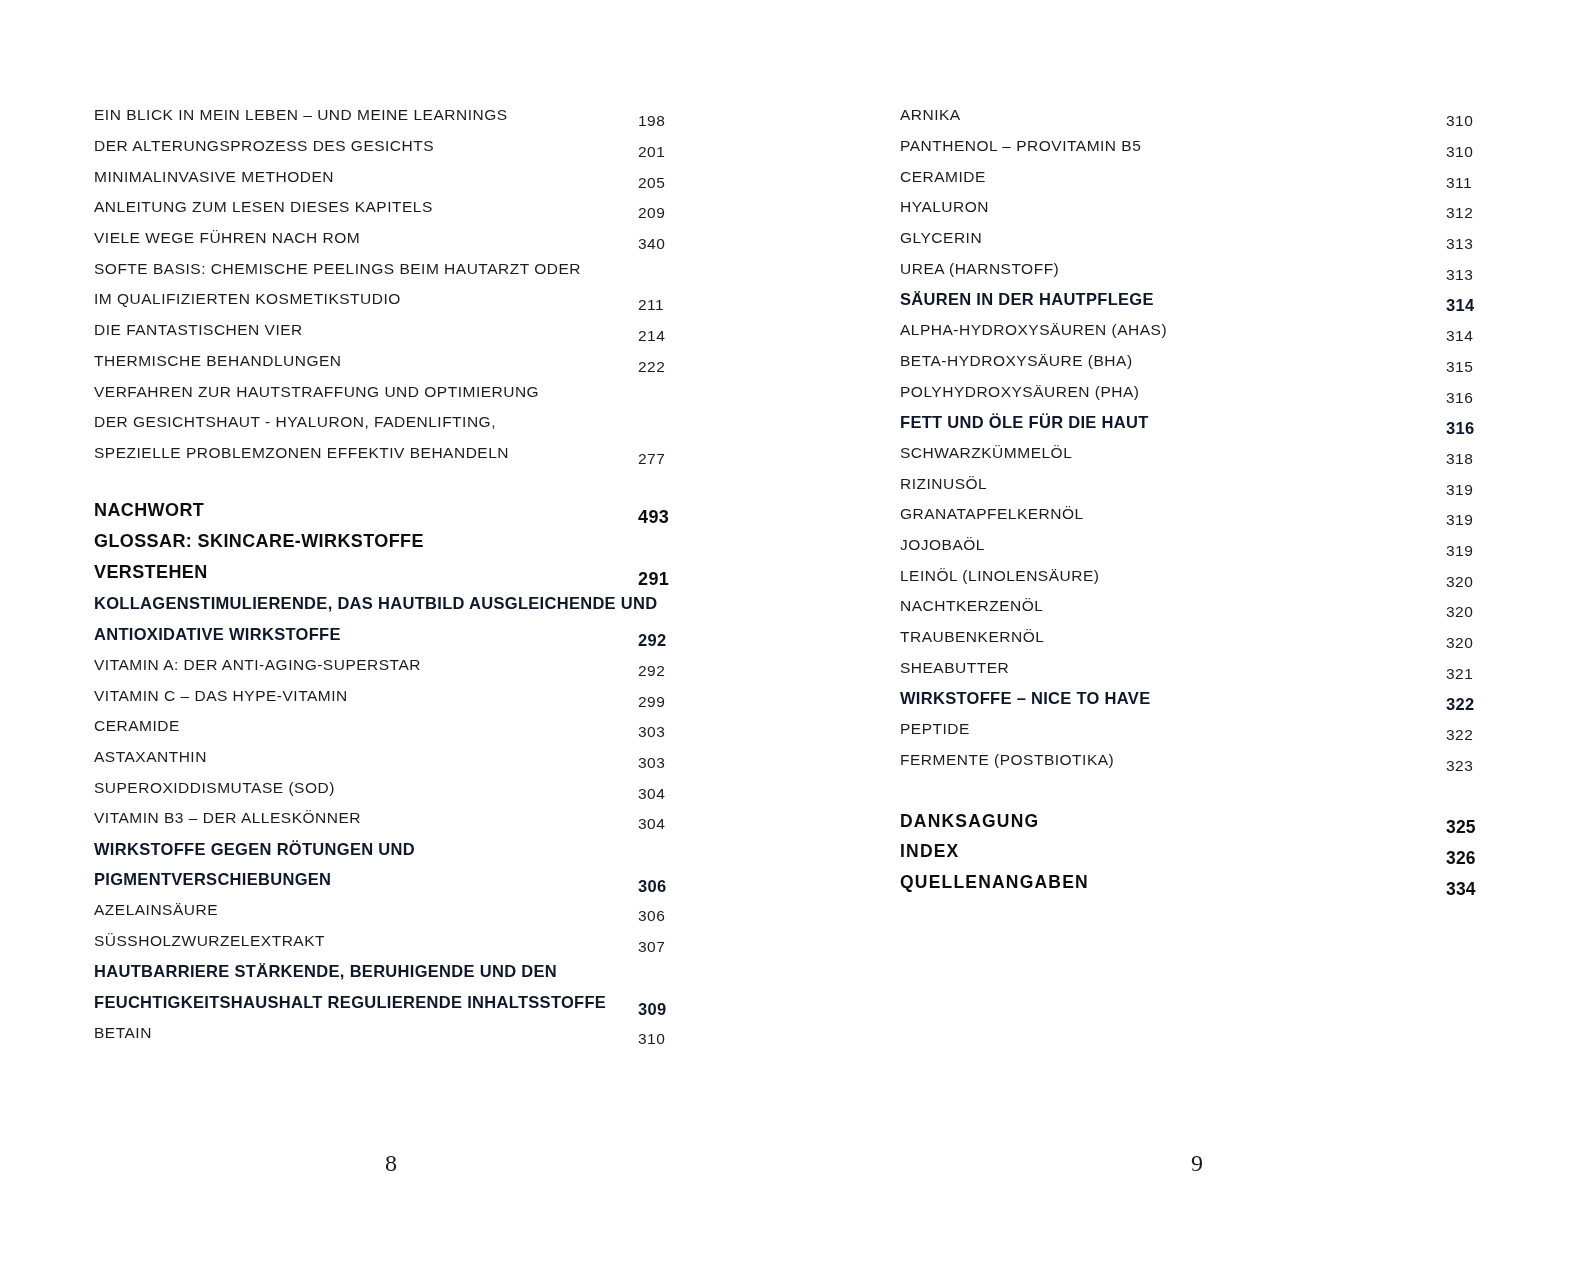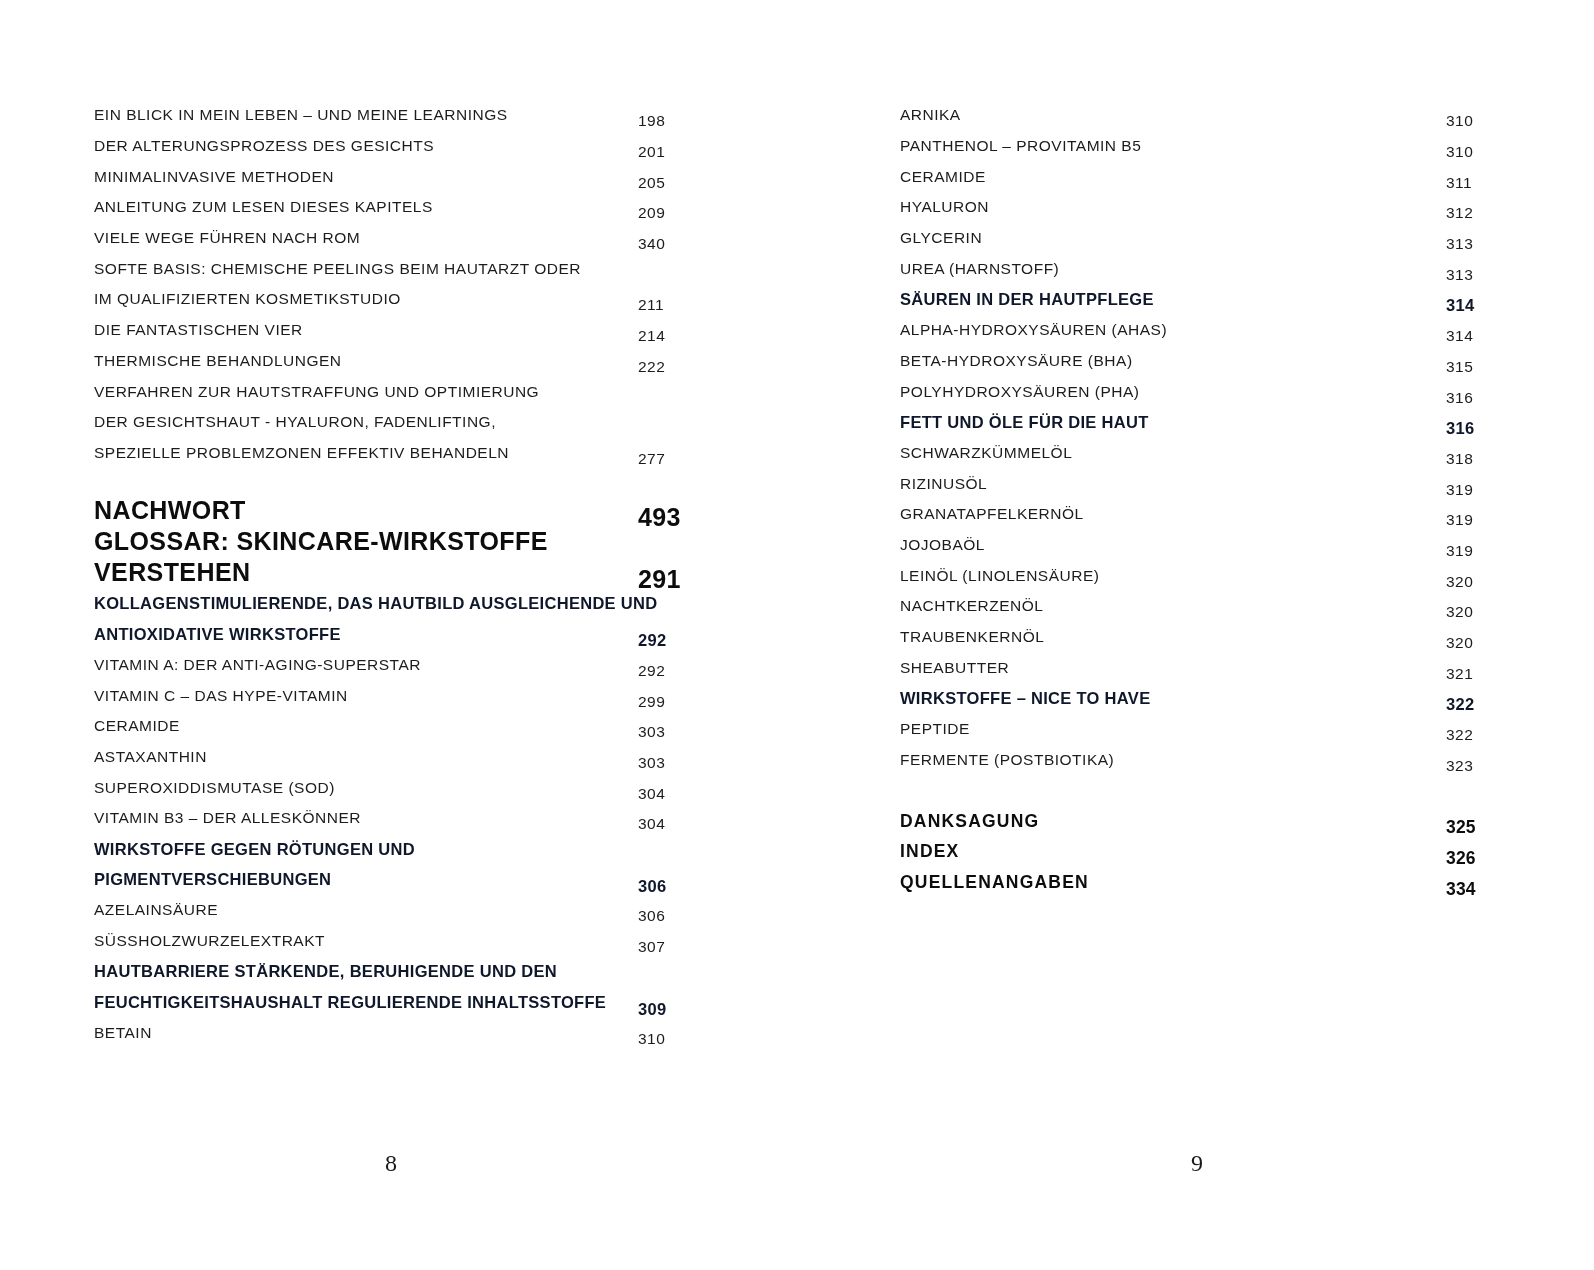--- a/index.html
+++ b/index.html
@@ -46,21 +46,21 @@
     color: #1c1c1c;
   }
   .row--bold {
     font-size: 16.5px;
     font-weight: 700;
     letter-spacing: 0.3px;
     color: #0f172a;
   }
   .row--large {
     height: 31px;
-    font-size: 25px;
+    font-size: 18px;
     font-weight: 700;
     letter-spacing: 0.4px;
     color: #0d0d0d;
   }
   .row--endhead {
     font-size: 17.5px;
     font-weight: 700;
     letter-spacing: 1.2px;
     color: #0d0d0d;
   }

